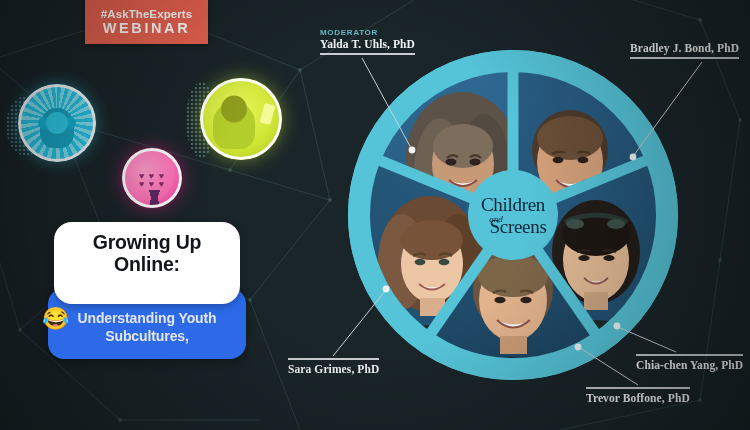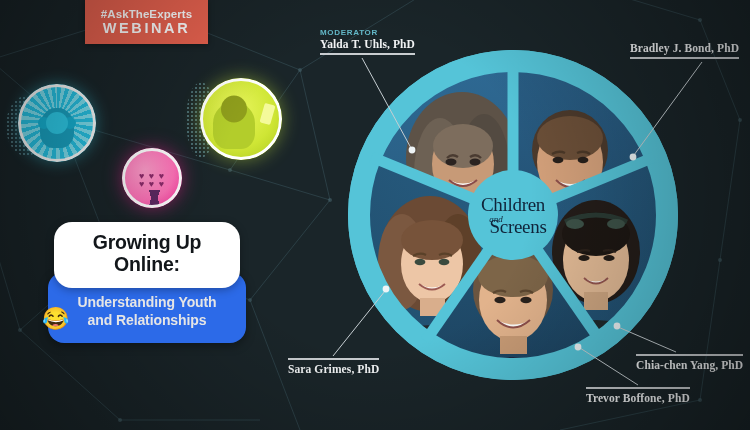--- a/index.html
+++ b/index.html
@@ -56,21 +56,21 @@
     width:26px;height:27px;border-radius:50%;background:#8f9e1c;}
   .bub-lime .phone{position:absolute;right:9px;top:26px;width:11px;height:20px;
     border-radius:2px;background:#f4fa9a;transform:rotate(16deg);}
   .dots{position:absolute;border-radius:50%;opacity:.55;
     background-image:radial-gradient(#6fa3ae 1px, transparent 1.1px);
     background-size:4px 4px;}
   
   .titlewrap{position:absolute;left:48px;top:222px;width:198px;}
   .tcard-white{
     position:relative;z-index:3;margin:0 6px;background:#fff;border-radius:18px;
-    padding:10px 8px 12px;text-align:center;color:#12161a;
+    padding:10px 8px 28px;text-align:center;color:#12161a;
     font-size:19.5px;font-weight:bold;line-height:1.12;letter-spacing:-.2px;
     box-shadow:0 2px 8px rgba(0,0,0,.3);
   }
   .tcard-blue{
     position:relative;z-index:2;margin-top:-16px;background:#2c6ae8;border-radius:16px;
     padding:22px 10px 14px;text-align:center;color:#e5e5e5;
     font-size:14px;font-weight:bold;line-height:1.28;letter-spacing:-.1px;
     box-shadow:0 3px 10px rgba(0,0,0,.35);
   }
   .emoji{position:absolute;left:-6px;top:86px;z-index:4;font-size:22px;line-height:1;}
@@ -159,21 +159,21 @@
     <div class="kid"></div>
     <div class="face"></div>
     <div class="phone"></div>
     <div class="ring"></div>
   </div>
 
   <div class="titlewrap">
     <div class="tcard-white">Growing Up Online:</div>
     <div class="tcard-blue">
       <div>Understanding Youth</div>
-      <div>and Relationships</div>
+      <div>Subcultures,</div>
     </div>
     <div class="emoji">😂</div>
   </div>
 
   <div class="wheel">
     <svg width="338" height="338" viewBox="0 0 338 338">
       <defs>
         <clipPath id="cTL">
             <path d="M169 169 L169 16 A153 153 0 0 0 27.5 111 Z"></path>
           </clipPath>

